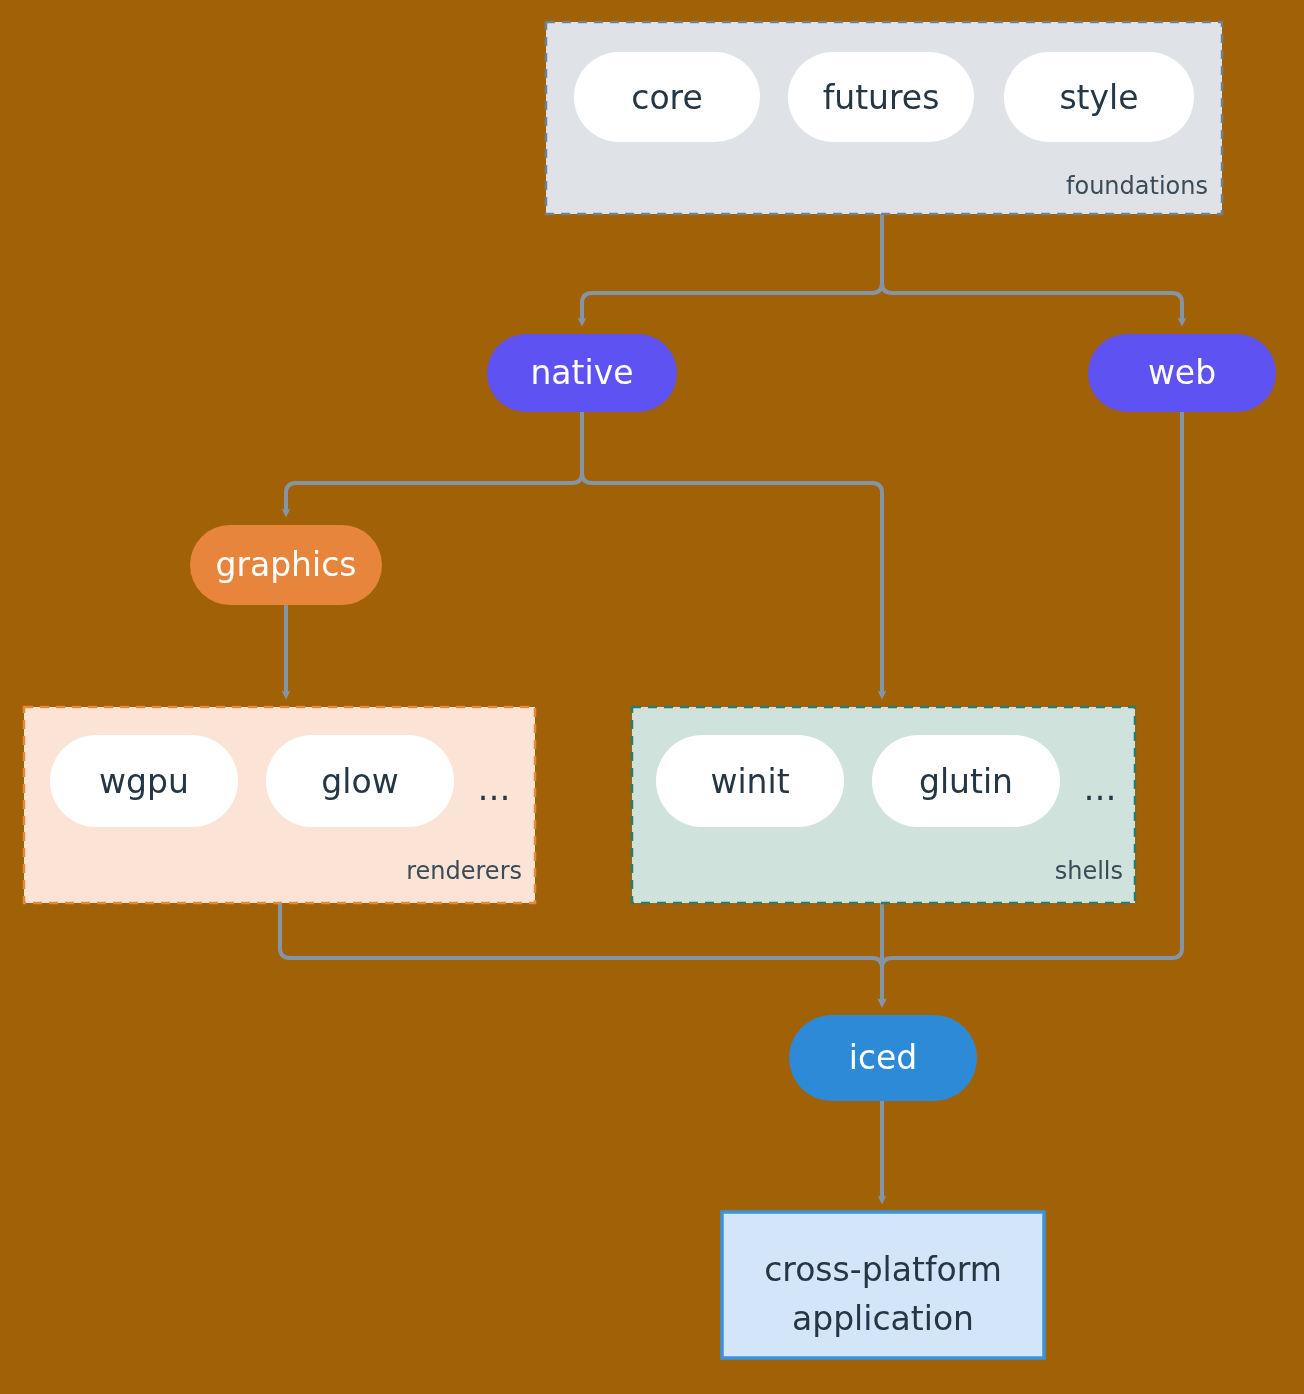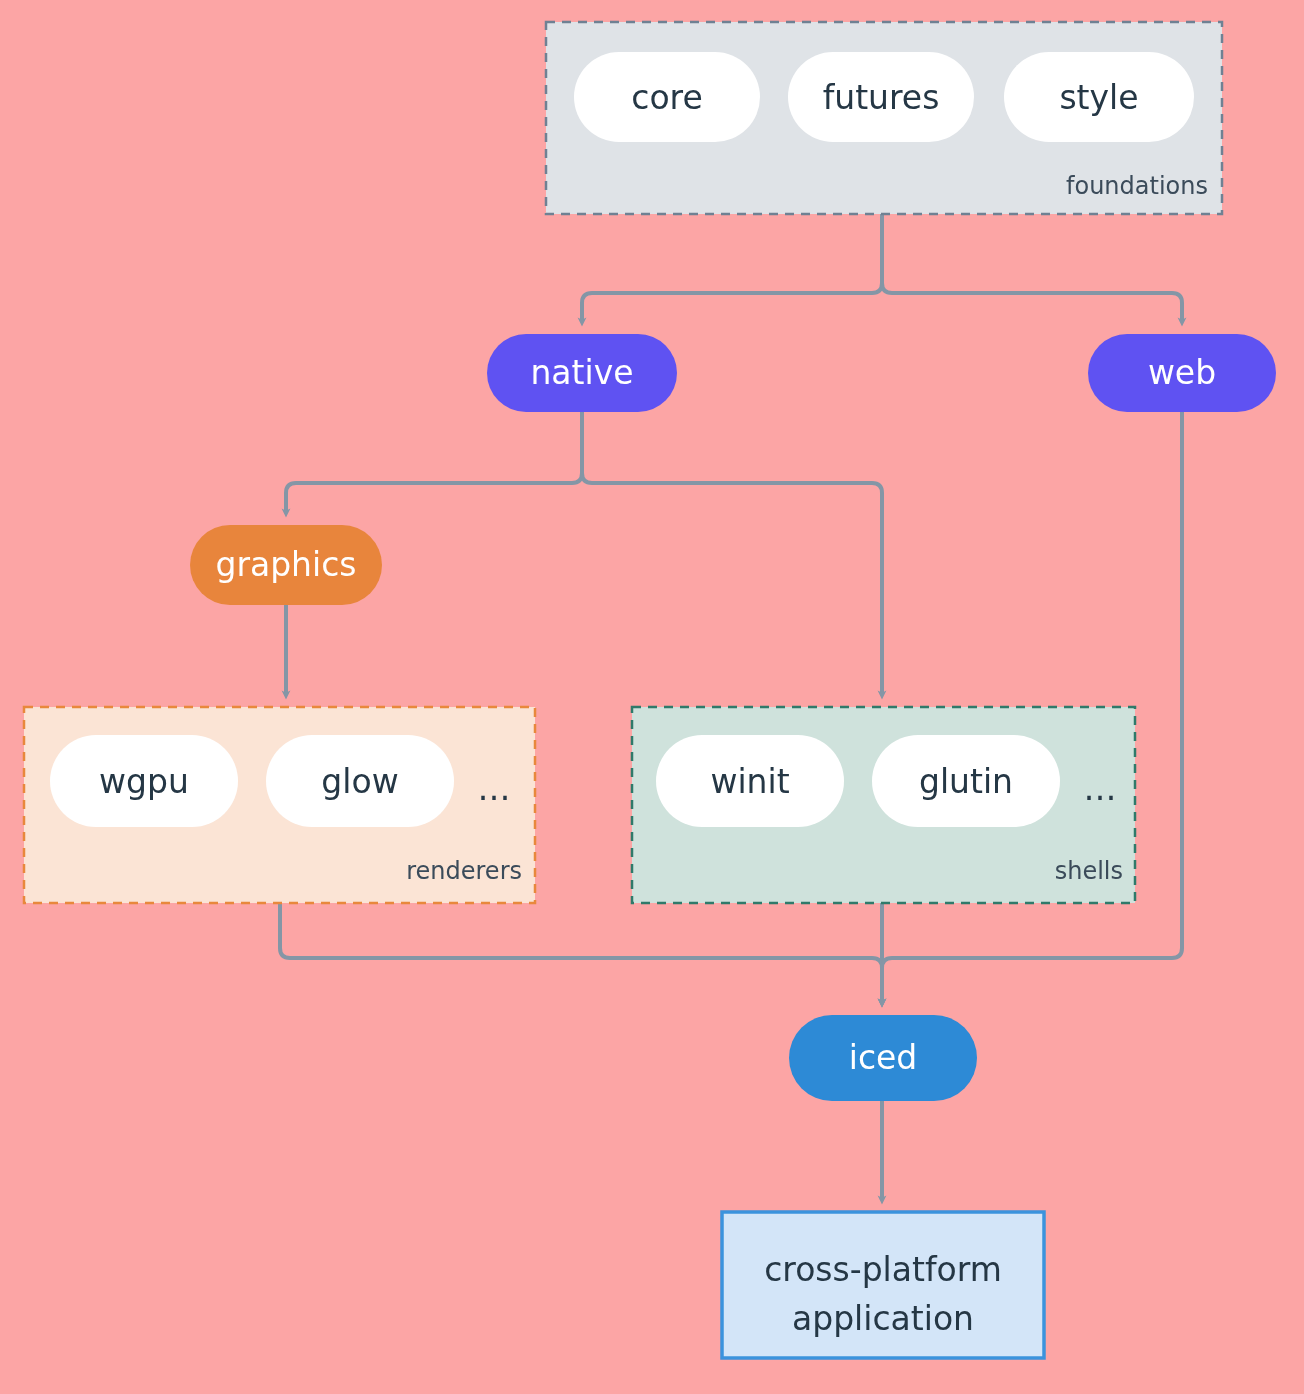--- a/index.html
+++ b/index.html
@@ -10,21 +10,21 @@
   body {
     width: 1304px;
     height: 1394px;
     overflow: hidden;
     font-family: "DejaVu Sans", "Liberation Sans", sans-serif;
   }
   #diagram-root {
     position: relative;
     width: 1304px;
     height: 1394px;
-    background: #fca5a5;
+    background: #a16207;
     text-decoration: underline;
   }
   svg#diagram {
     display: block;
     width: 1304px;
     height: 1394px;
   }
   .node-label {
     font-family: "DejaVu Sans", "Liberation Sans", sans-serif;
     dominant-baseline: middle;

